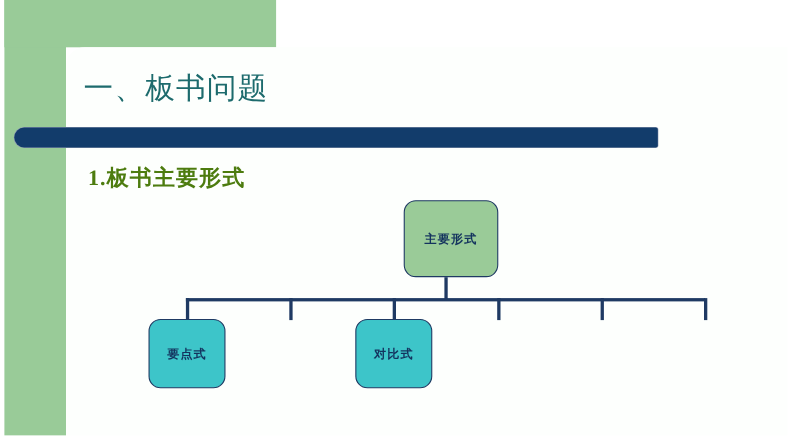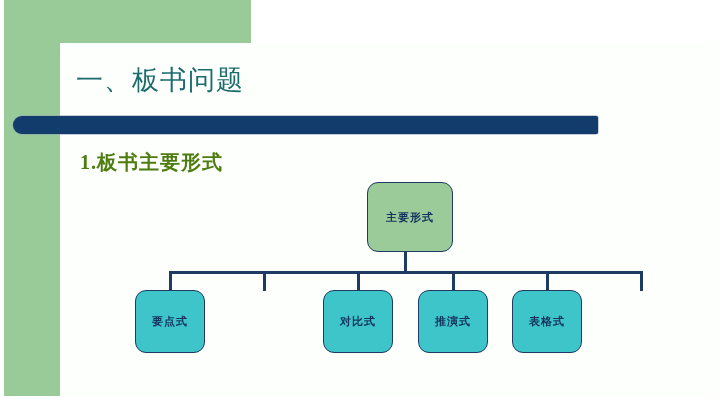--- a/index.html
+++ b/index.html
@@ -181,20 +181,18 @@
 
     <div class="connector conn-drop" style="left:157px;"></div>
     <div class="connector conn-drop" style="left:251px;"></div>
     <div class="connector conn-drop" style="left:345px;"></div>
     <div class="connector conn-drop" style="left:440px;"></div>
     <div class="connector conn-drop" style="left:534px;"></div>
     <div class="connector conn-drop" style="left:628px;"></div>
 
     <div class="node node-leaf" style="left:123px;text-align:right;">要点式</div>
     <div class="node node-leaf" style="left:311px;">对比式</div>
-    <div class="node node-leaf" style="left:406px;">推演式</div>
-    <div class="node node-leaf" style="left:500px;">表格式</div>
 
   </div>
 
   <div class="bottom-band"></div>
 
 </div>
 
 </body></html>

